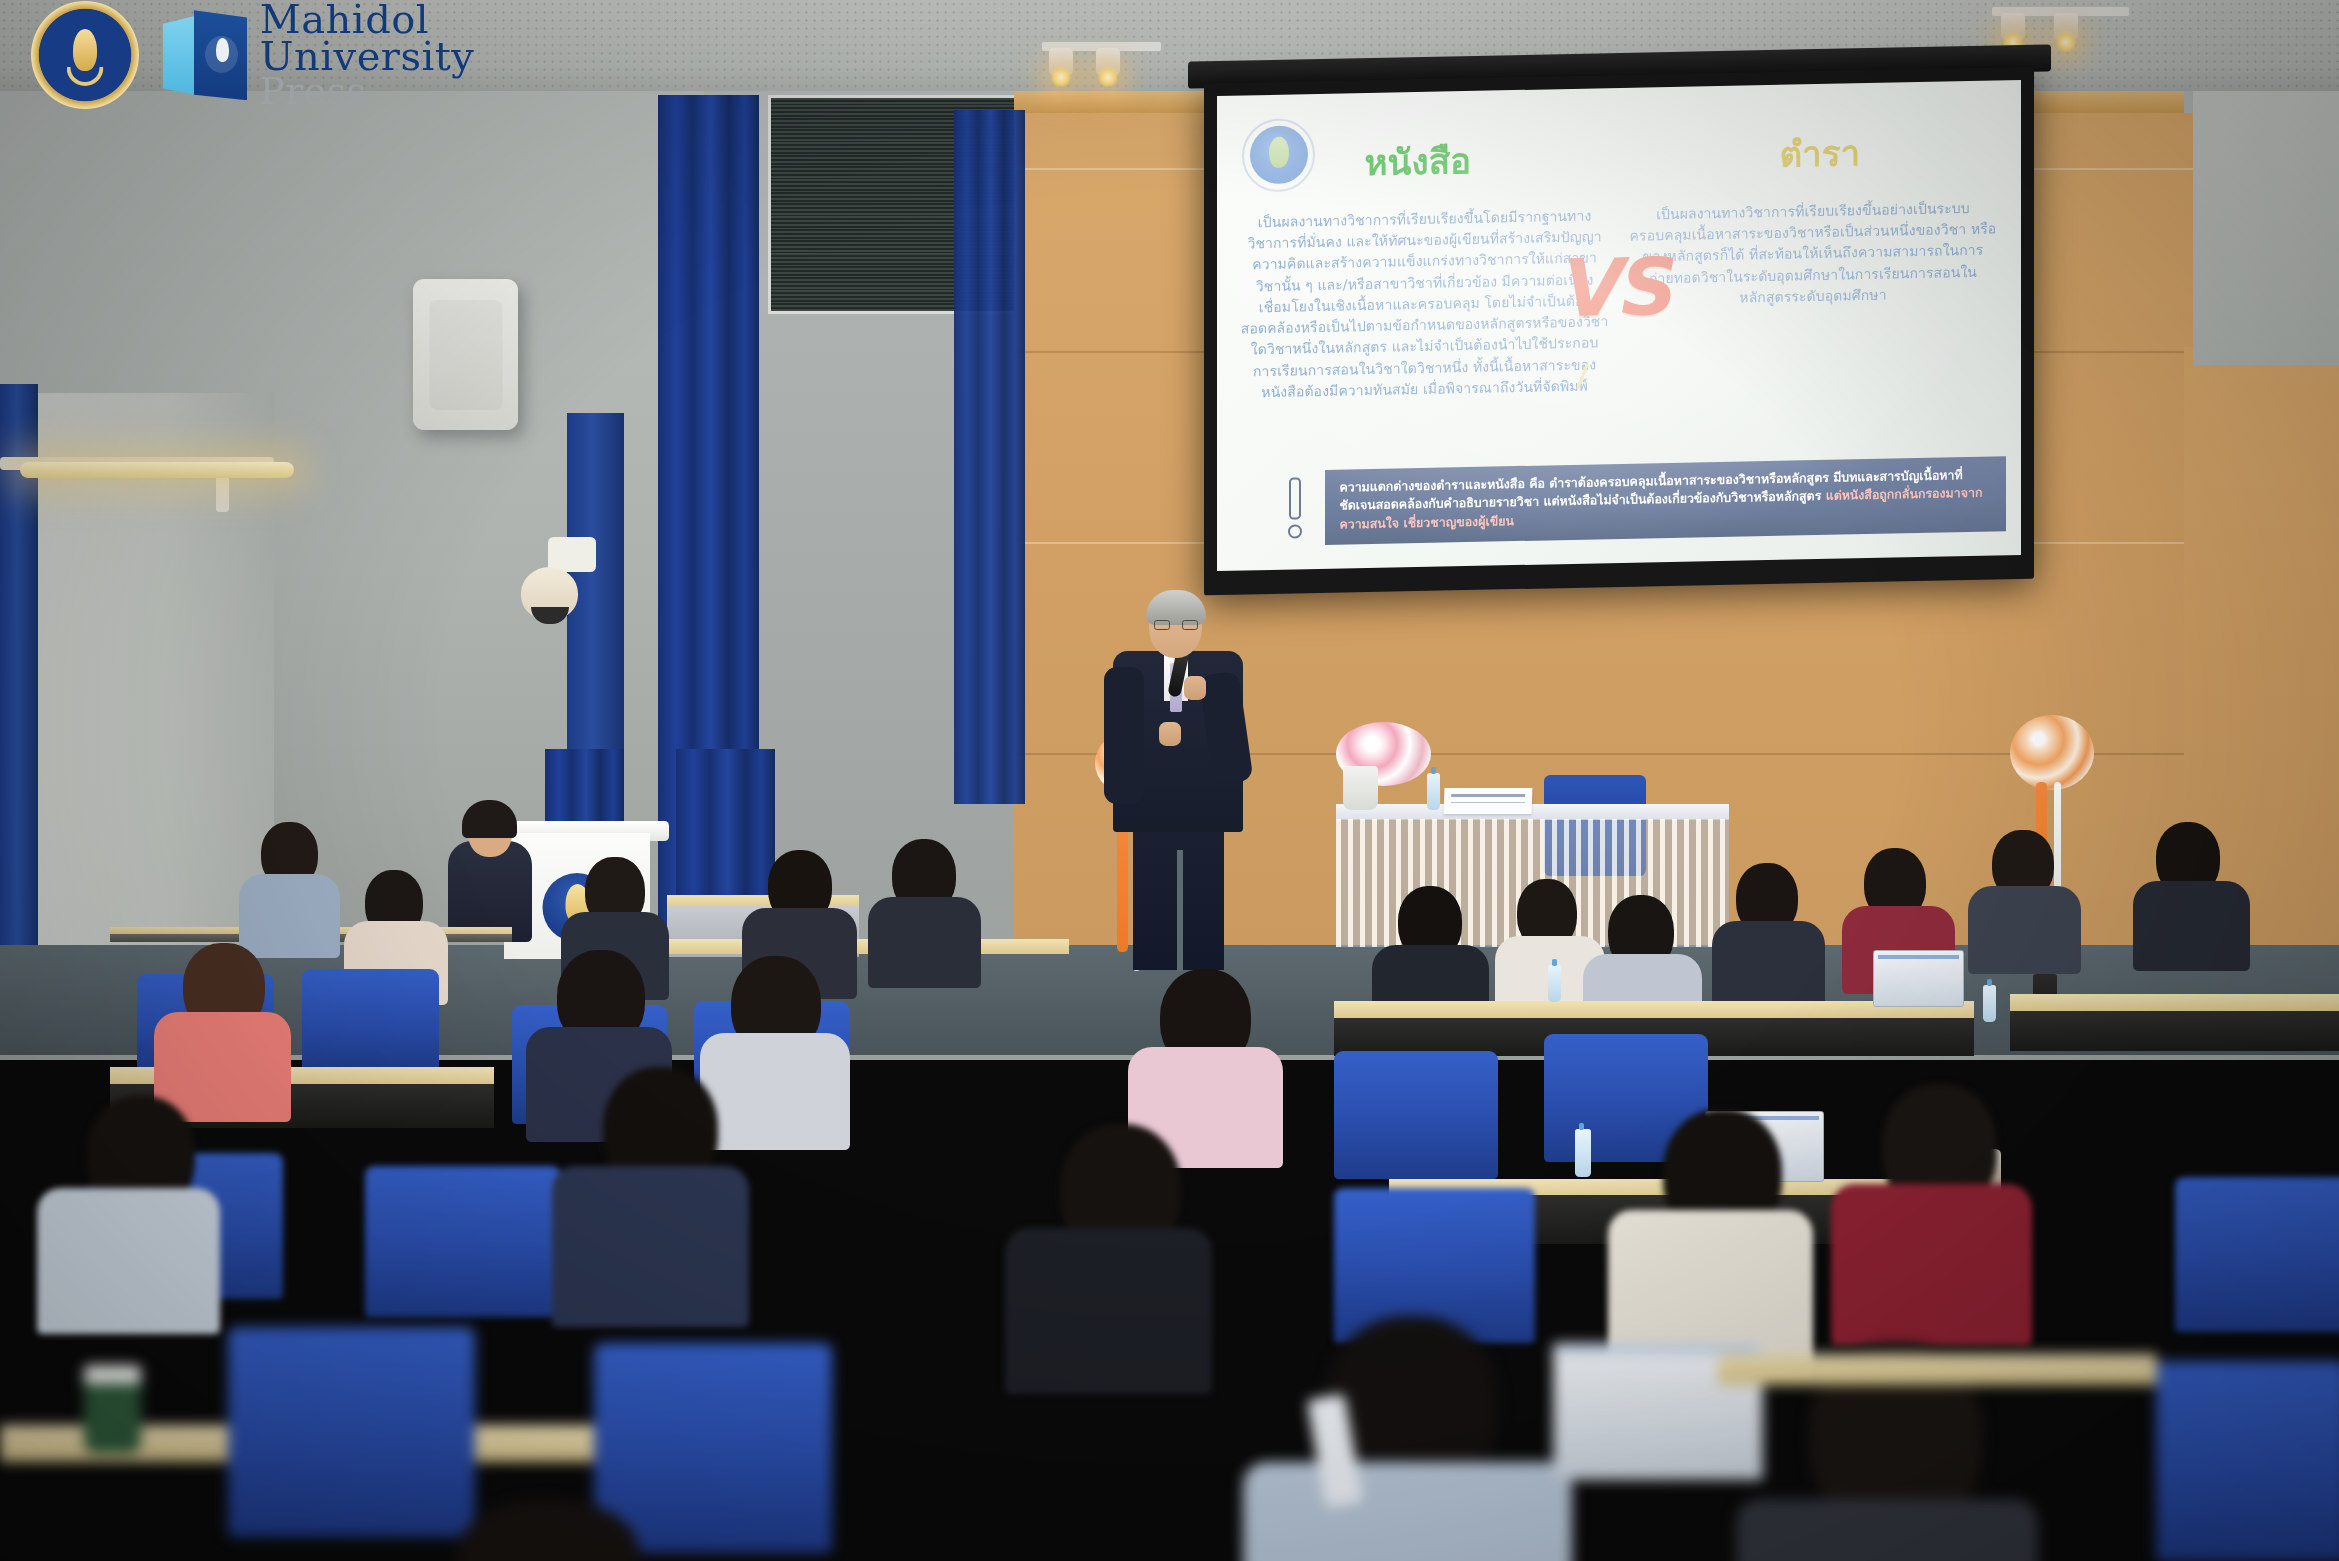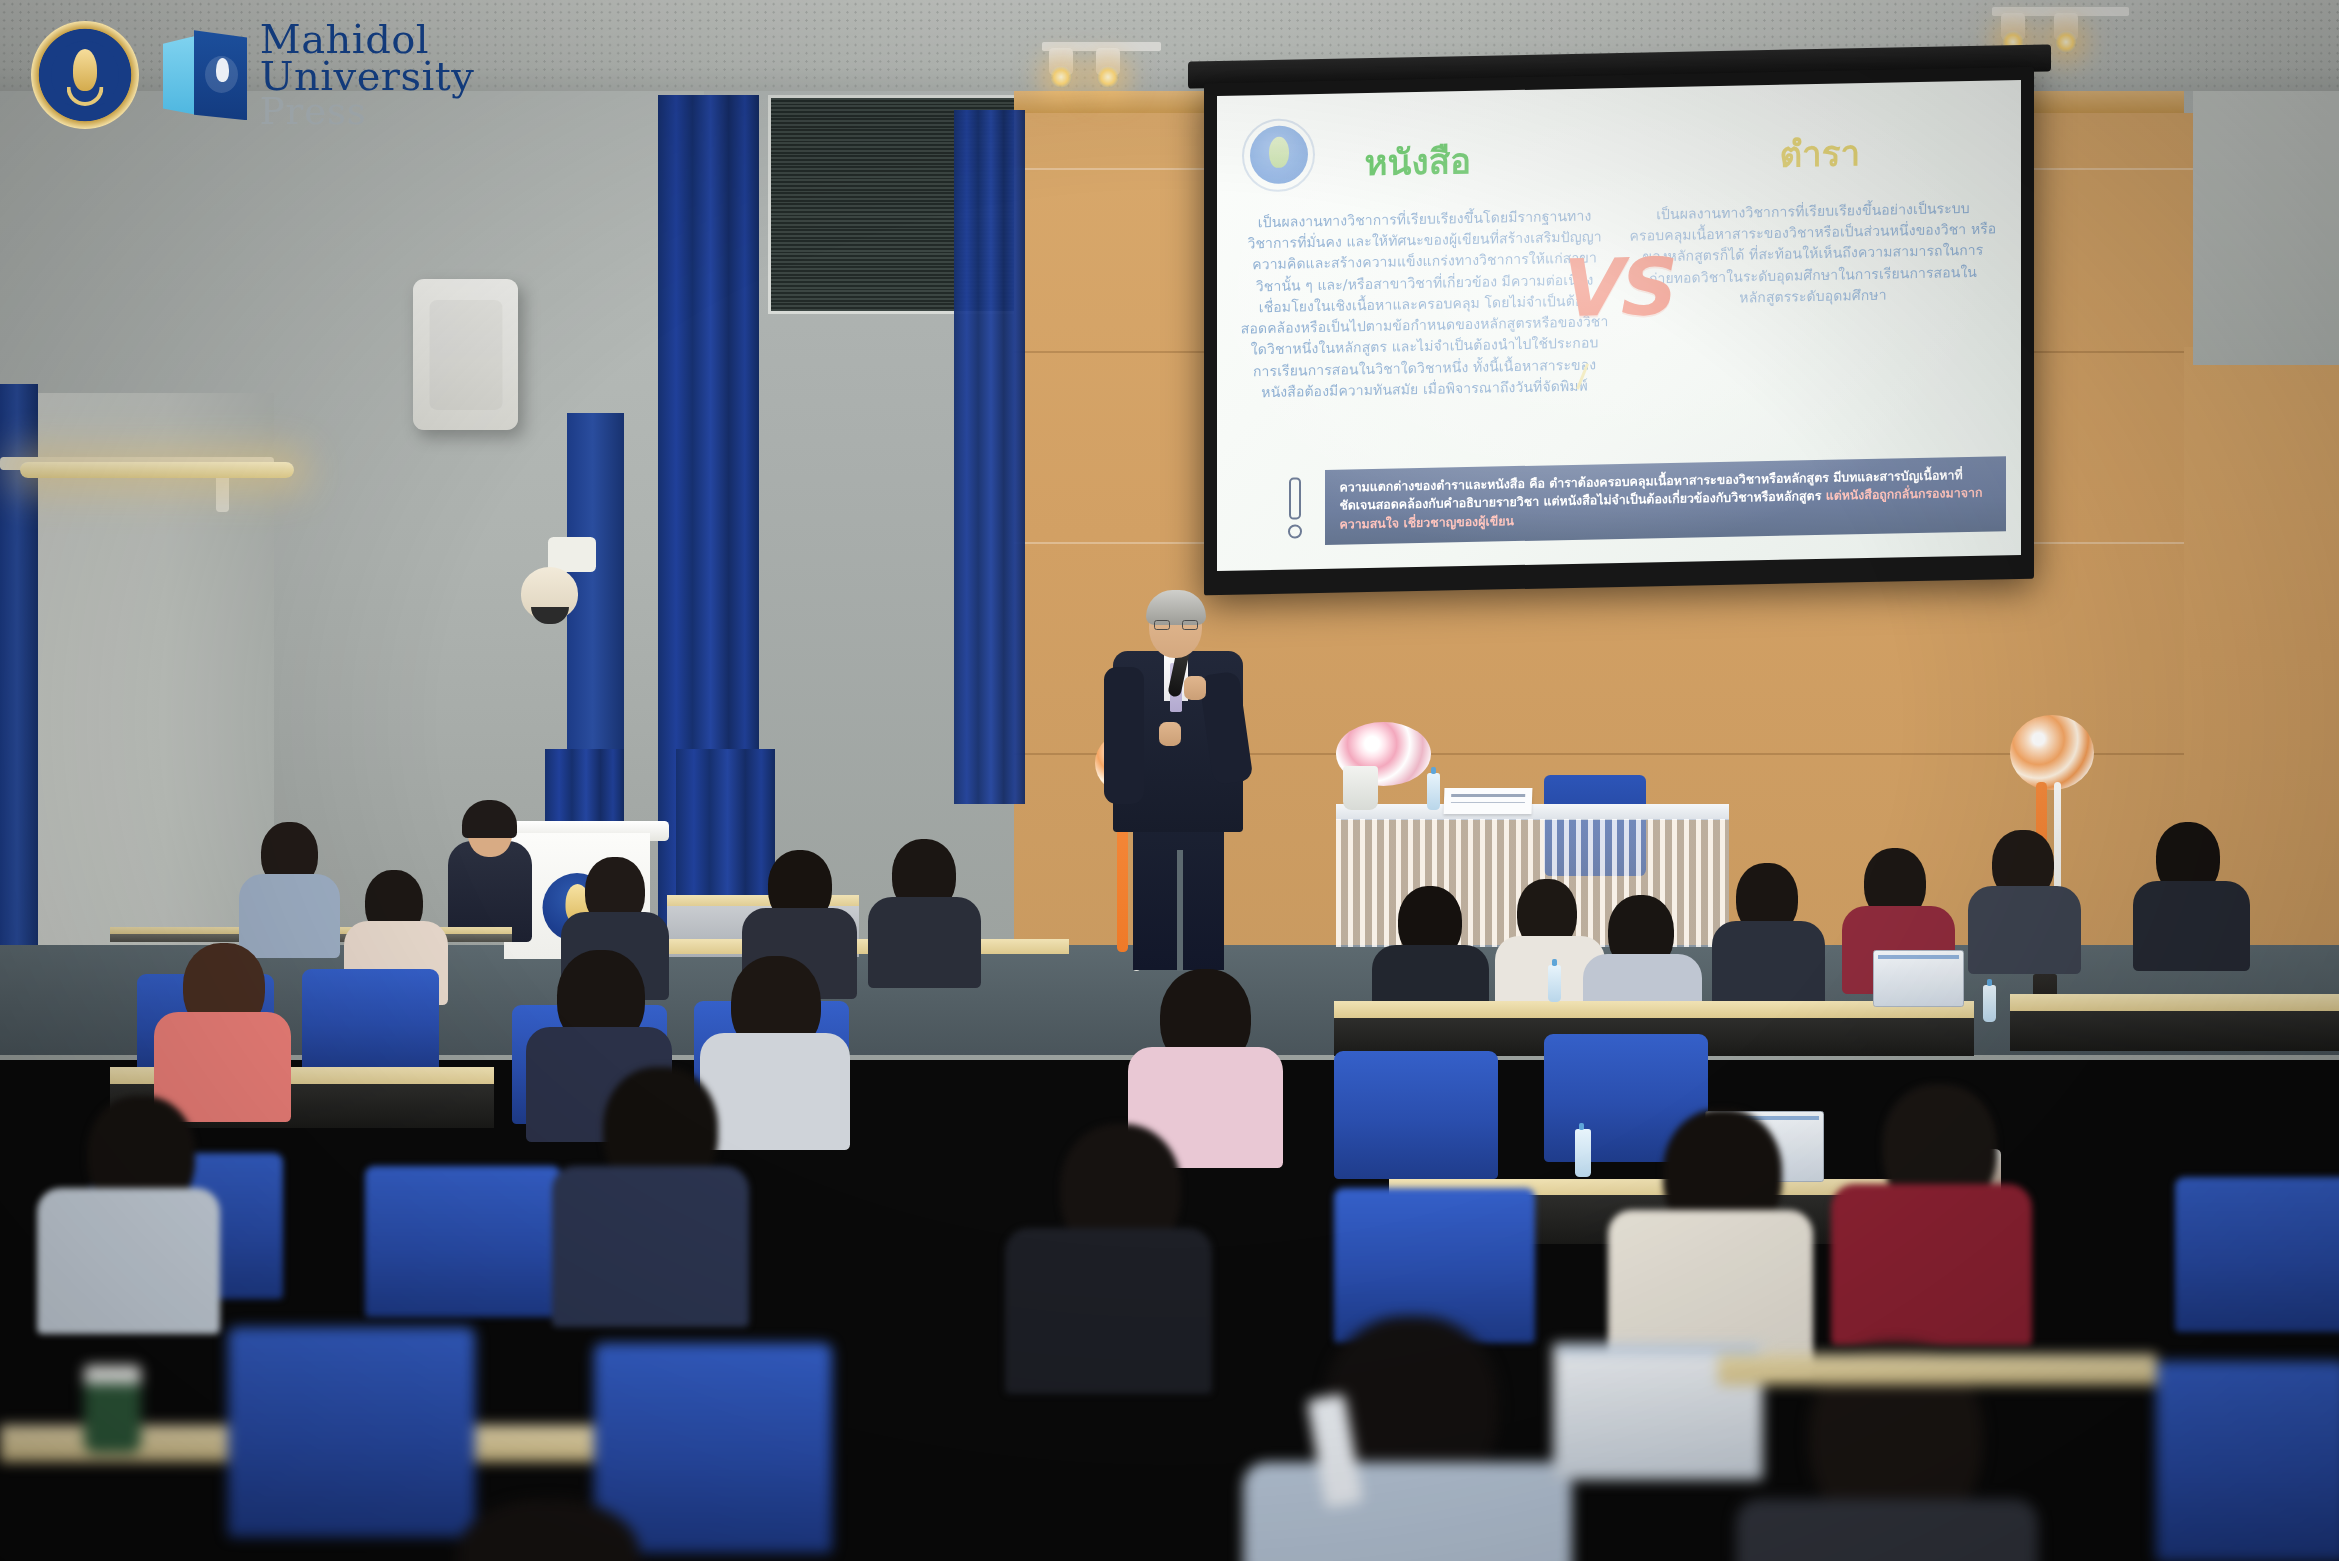--- a/index.html
+++ b/index.html
@@ -185,21 +185,21 @@
   .seat { position:absolute; border-radius:9.1px 9.1px 4.6px 4.6px;
       background:linear-gradient(180deg,#3560c9 0%,#2a4ead 55%,#1f3c8b 100%); }
   .p-head { position:absolute; border-radius:46%; }
   .p-body { position:absolute; border-radius:24px 24px 5.5px 5.5px; }
   .laptop { position:absolute; background:linear-gradient(180deg,#f2f5f8,#cfd8e2);
       border:1.8px solid #aab4c0; border-radius:2.7px; }
   .laptop i { position:absolute; left:3.7px; right:3.7px; top:3.7px; height:4.6px; background:#8fb0d8; display:block;}
   .cup { position:absolute; border-radius:2.7px 2.7px 5.5px 5.5px; }
 
   
-  .logos { position:absolute; left:31px; top:21px; display:flex; align-items:center; gap:24px; z-index:40; }
+  .logos { position:absolute; left:31px; top:1px; display:flex; align-items:center; gap:24px; z-index:40; }
   .seal-mu { position:relative; width:108px; height:108px; border-radius:50%;
       background:radial-gradient(circle at 50% 50%, #173c85 0 60%, #c8a24a 61%, #f0dca0 70%, #9d7c31 80%, #e8d39a 88%, #7d6226 100%); }
   .seal-mu-inner { position:absolute; left:50%; top:50%; transform:translate(-50%,-50%);
       width:68px; height:68px; border-radius:50%; background:#173c85; }
   .seal-flame { position:absolute; left:50%; top:26%; transform:translateX(-50%);
       width:24px; height:42px; border-radius:50% 50% 42% 42%;
       background:linear-gradient(180deg,#f6dd9b,#d4ab4d); }
   .seal-curl { position:absolute; left:50%; bottom:22%; transform:translateX(-50%);
       width:37px; height:18.3px; border-radius:0 0 20px 20px; border:4.6px solid #e5c877; border-top:none; }
   .mup { display:flex; align-items:center; gap:12.8px; }

